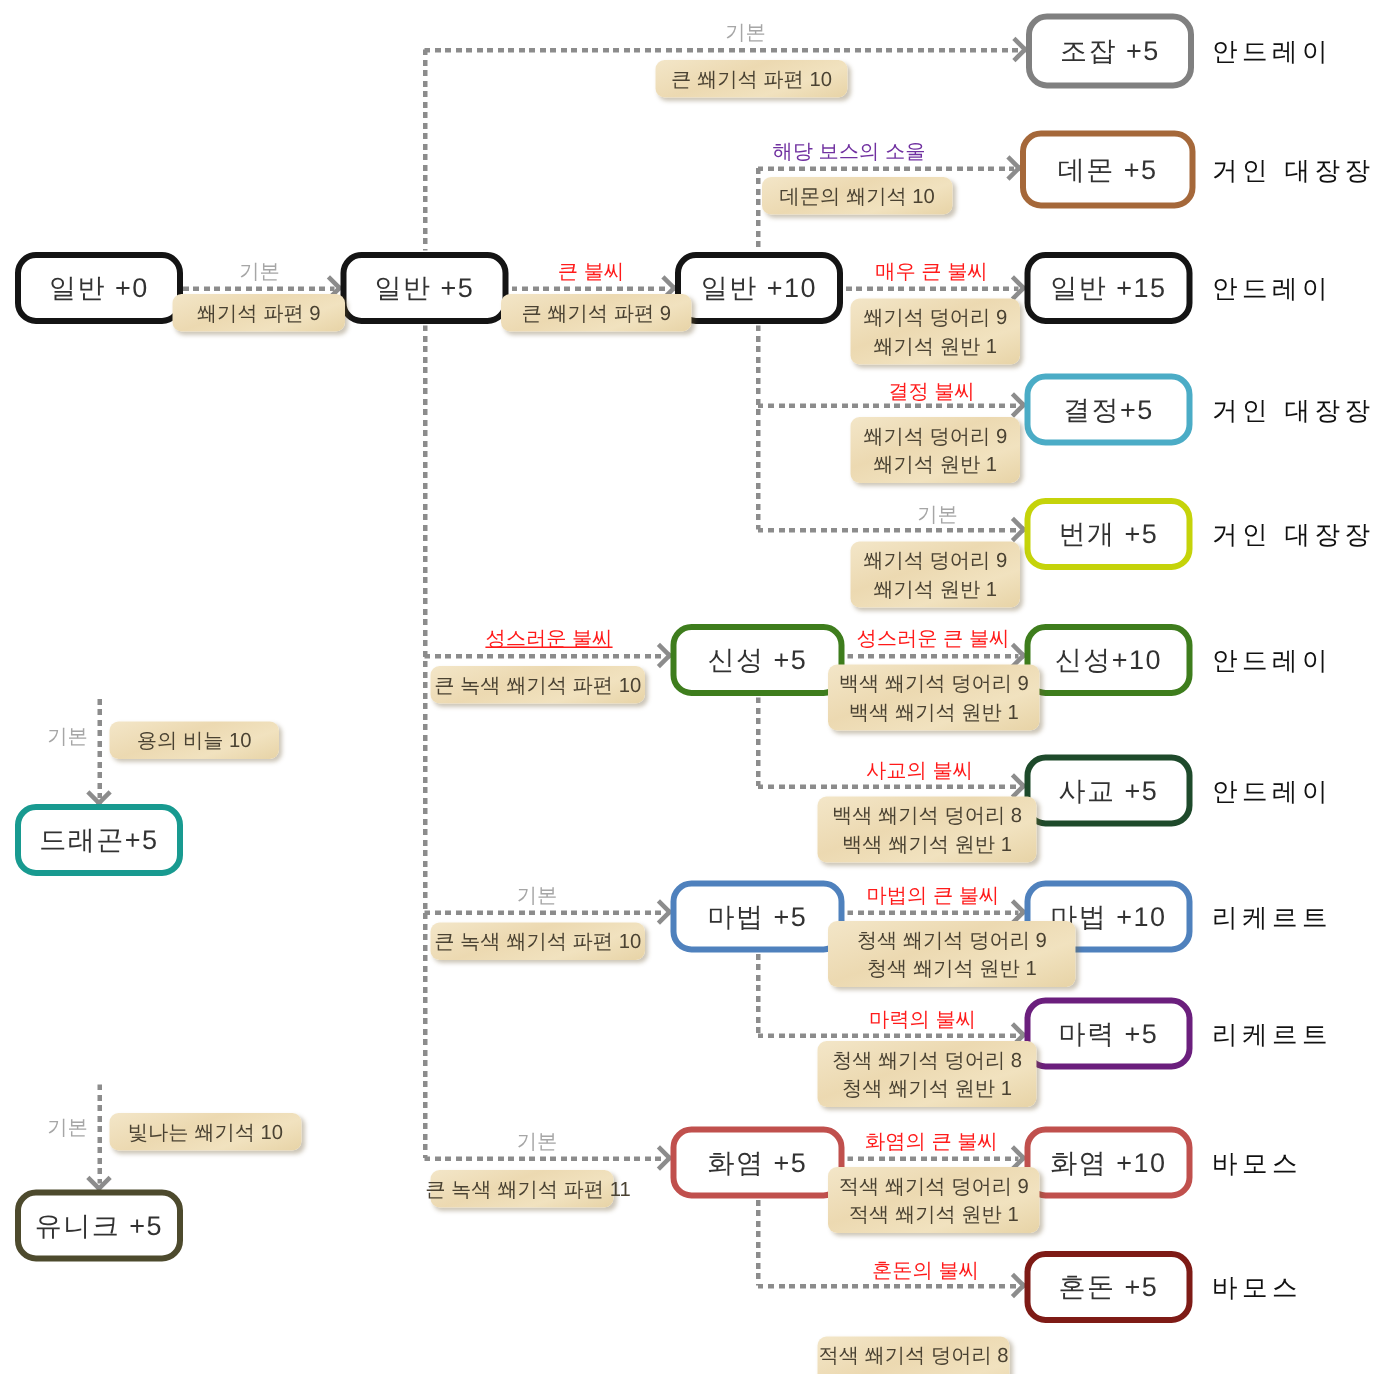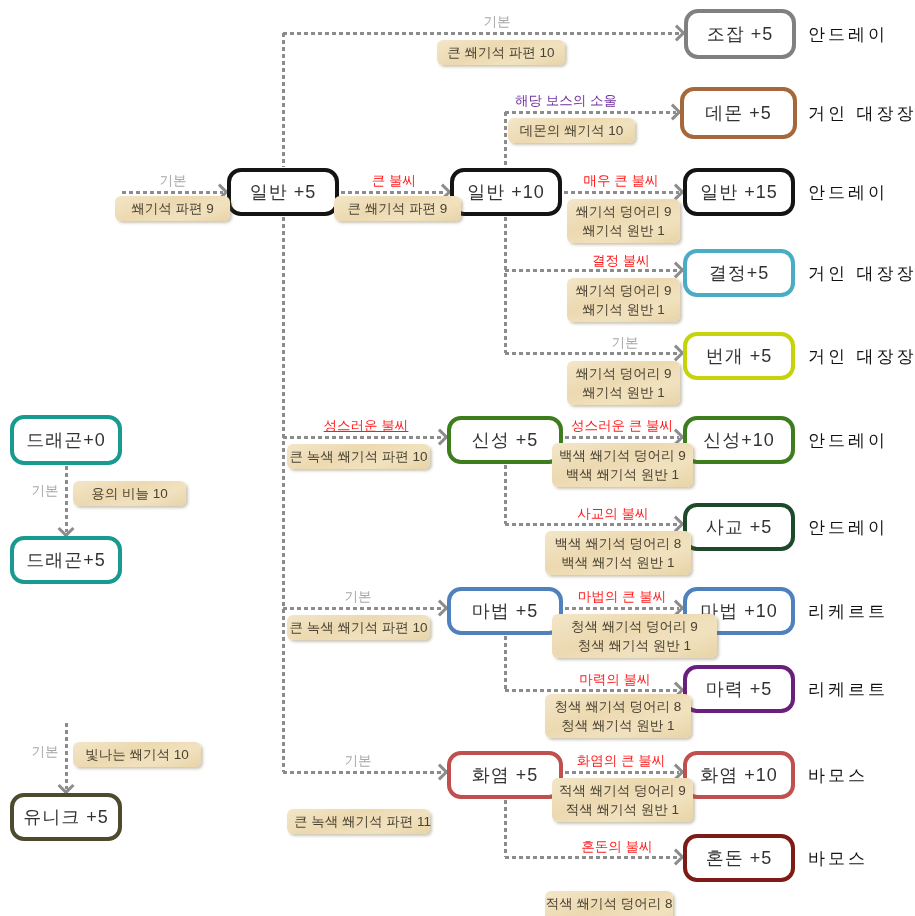--- a/index.html
+++ b/index.html
@@ -80,20 +80,23 @@
     <div class="vline" style="left: 64.5px; top: 466px; height: 66px;"></div>
     <div class="arrow-d" style="left: 60px; top: 523px;"></div>
     <div class="vline" style="left: 64.5px; top: 723px; height: 66px;"></div>
     <div class="arrow-d" style="left: 60px; top: 780px;"></div>
     <div class="node" style="left: 684px; top: 9px; width: 112px; height: 50px; border-color: rgb(128, 128, 128);">
       <span>조잡 +5</span>
     </div>
     <div class="node" style="left: 680px; top: 87px; width: 117px; height: 52px; border-color: rgb(165, 104, 58);">
       <span>데몬 +5</span>
     </div>
+    <div class="node" style="left: 10px; top: 168px; width: 112px; height: 48px; border-color: rgb(20, 20, 20);">
+      <span>일반 +0</span>
+    </div>
     <div class="node" style="left: 227px; top: 168px; width: 112px; height: 48px; border-color: rgb(20, 20, 20);">
       <span>일반 +5</span>
     </div>
     <div class="node" style="left: 450px; top: 168px; width: 112px; height: 48px; border-color: rgb(20, 20, 20);">
       <span>일반 +10</span>
     </div>
     <div class="node" style="left: 683px; top: 168px; width: 112px; height: 48px; border-color: rgb(20, 20, 20);">
       <span>일반 +15</span>
     </div>
     <div class="node" style="left: 683px; top: 249px; width: 112px; height: 48px; border-color: rgb(75, 172, 198);">
@@ -121,23 +124,20 @@
       <span>마력 +5</span>
     </div>
     <div class="node" style="left: 447px; top: 751px; width: 116px; height: 48px; border-color: rgb(192, 80, 77);">
       <span>화염 +5</span>
     </div>
     <div class="node" style="left: 683px; top: 751px; width: 112px; height: 48px; border-color: rgb(192, 80, 77);">
       <span>화염 +10</span>
     </div>
     <div class="node" style="left: 683px; top: 834px; width: 112px; height: 48px; border-color: rgb(126, 27, 22);">
       <span>혼돈 +5</span>
-    </div>
-    <div class="node" style="left: 10px; top: 415px; width: 112px; height: 50px; border-color: rgb(24, 154, 144);">
-      <span>드래곤+0</span>
     </div>
     <div class="node" style="left: 10px; top: 536px; width: 112px; height: 48px; border-color: rgb(24, 154, 144);">
       <span>드래곤+5</span>
     </div>
     <div class="node" style="left: 10px; top: 793px; width: 112px; height: 48px; border-color: rgb(77, 74, 45);">
       <span>유니크 +5</span>
     </div>
     <div class="mat" style="left: 115px; top: 196px; width: 115px;">
       <div>쐐기석 파편 9</div>
     </div>
@@ -177,21 +177,21 @@
       <div>큰 녹색 쐐기석 파편 10</div>
     </div>
     <div class="mat" style="left: 552px; top: 614px; width: 165px;">
       <div>청색 쐐기석 덩어리 9</div>
       <div>청색 쐐기석 원반 1</div>
     </div>
     <div class="mat" style="left: 545px; top: 694px; width: 146px;">
       <div>청색 쐐기석 덩어리 8</div>
       <div>청색 쐐기석 원반 1</div>
     </div>
-    <div class="mat" style="left: 287px; top: 809px; width: 143px; padding-left: 12px;">
+    <div class="mat" style="left: 287px; top: 780px; width: 122px; padding-left: 12px;">
       <div>큰 녹색 쐐기석 파편 11</div>
     </div>
     <div class="mat" style="left: 552px; top: 778px; width: 141px;">
       <div>적색 쐐기석 덩어리 9</div>
       <div>적색 쐐기석 원반 1</div>
     </div>
     <div class="mat" style="left: 545px; top: 891px; width: 128px;">
       <div>적색 쐐기석 덩어리 8</div>
       <div>적색 쐐기석 원반 1</div>
     </div>

